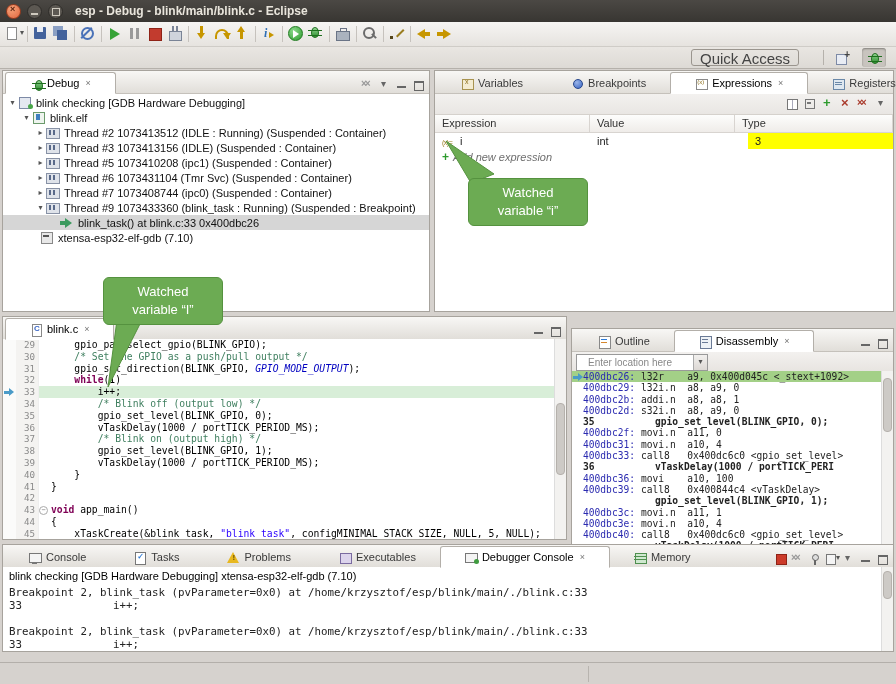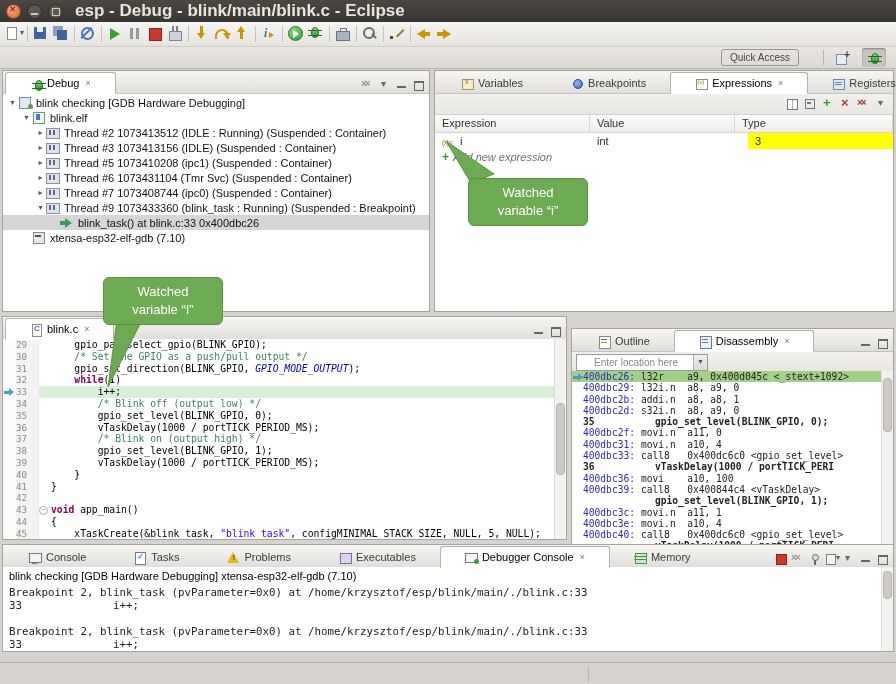--- a/index.html
+++ b/index.html
@@ -8,31 +8,31 @@
 
   
   .titlebar{position:absolute;left:0;top:0;width:896px;height:22px;
     background:linear-gradient(#4b4844,#383632);display:flex;align-items:center;}
   .wb{width:13px;height:13px;border-radius:50%;margin-left:6px;flex:none;position:relative;}
   .wb-close{background:radial-gradient(circle at 35% 30%,#f7a379,#e06740);border:1px solid #9c3c1e;}
   .wbx{position:absolute;left:3px;top:-1px;font-size:9px;color:#5c2410;font-weight:bold;}
   .wb-min,.wb-max{background:#5c5852;border:1px solid #2e2c29;}
   .wb-min::before{content:"";position:absolute;left:3px;top:8px;width:7px;height:2px;background:#cfcabf;}
   .wb-max::before{content:"";position:absolute;left:3px;top:3px;width:6px;height:6px;border:1px solid #cfcabf;}
-  .wtitle{margin-left:12px;color:#e9e5dc;font-weight:bold;font-size:17px;}
+  .wtitle{margin-left:12px;color:#e9e5dc;font-weight:bold;font-size:12px;}
 
   
   .toolbar{position:absolute;left:0;top:22px;width:896px;height:25px;
     background:linear-gradient(#f6f5f3,#e6e3df);border-bottom:1px solid #cfccc7;
     display:flex;align-items:center;padding-left:4px;box-sizing:border-box;}
   .toolbar2{position:absolute;left:0;top:47px;width:896px;height:22px;
     background:linear-gradient(#e9e6e2,#dddad5);border-bottom:1px solid #b5b1ab;box-sizing:border-box;}
   .tsep{width:1px;height:16px;background:#c6c2bd;margin:0 3px;flex:none;}
   .tbi{width:20px;height:20px;flex:none;position:relative;border-radius:3px;}
-  .qa{position:absolute;right:97px;top:2px;height:17px;padding:0 8px;font-size:10px;color:#444;
+  .qa{position:absolute;right:97px;top:2px;height:17px;padding:0 8px;font-size:15px;color:#444;
       background:transparent;border:1px solid #9a958e;border-radius:3px;font-family:inherit;}
   .persp-sep{position:absolute;right:72px;top:3px;width:1px;height:15px;background:#b5b1ab;}
   .pbtn{position:absolute;top:1px;width:24px;height:19px;border-radius:3px;display:inline-block;}
   .pbtn.active{background:#c8c4be;box-shadow:inset 0 1px 2px rgba(0,0,0,.35);}
   [data-name="open-perspective-button"]{right:42px;}
   [data-name="debug-perspective-button"]{right:10px;}
   .pbi{position:absolute;left:4px;top:2px;width:16px;height:16px;}
 
   
   [data-name="new-wizard-icon"]::before{content:"";position:absolute;left:3px;top:3px;width:8px;height:11px;background:#fff;border:1px solid #8a8a8a;}
@@ -164,35 +164,35 @@
   .xicon{width:18px;flex:none;}
   .xicon::before{content:"(x)=";font-size:7px;color:#9a7d20;letter-spacing:-0.5px;}
   .xplus{width:11px;flex:none;}
   .xplus::before{content:"+";color:#2e9b2e;font-weight:bold;font-size:12px;}
   .addtxt{font-style:italic;color:#6e6e6e;}
 
   
   .codearea{position:absolute;top:22px;left:0;right:0;bottom:0;overflow:hidden;background:#fff;}
   .cline{display:flex;height:11.8px;line-height:11.8px;font-family:"DejaVu Sans Mono",monospace;font-size:9.7px;white-space:pre;}
   .gut{width:13px;flex:none;background:#fbfbfa;position:relative;}
-  .lnum{width:22px;flex:none;text-align:left;padding-right:3px;color:#8a8a8a;background:#f4f3f1;font-size:9.2px;box-sizing:border-box;}
+  .lnum{width:22px;flex:none;text-align:right;padding-right:3px;color:#8a8a8a;background:#f4f3f1;font-size:9.2px;box-sizing:border-box;}
   .fold{width:9px;flex:none;background:#fff;border-left:1px solid #eee;position:relative;}
   .fold.on::before{content:"−";position:absolute;left:0;top:2px;width:7px;height:7px;line-height:6px;font-size:7px;text-align:center;color:#777;border:1px solid #aaa;border-radius:50%;background:#fff;}
   .ctext{flex:1;padding-left:3px;}
   .curline .ctext,.curline .fold{background:#d8eed8;}
   .ip-arrow{position:absolute;left:0;top:1px;width:13px;height:10px;}
   .ip-arrow::before{content:"";position:absolute;left:1px;top:4px;width:5px;height:3px;background:#4a9bc8;}
   .ip-arrow::after{content:"";position:absolute;left:6px;top:1px;border-left:5px solid #4a9bc8;border-top:4.5px solid transparent;border-bottom:4.5px solid transparent;}
   .tk-pl{color:#000;}.tk-kw{color:#7f0055;font-weight:bold;}.tk-cm{color:#3f7f5f;}
   .tk-mac{color:#0000c0;font-style:italic;}.tk-str{color:#2a00ff;}
 
   
   .loc-row{height:20px;background:linear-gradient(#f3f1ef,#e7e4e0);border-bottom:1px solid #d5d1cc;display:flex;align-items:center;padding-left:4px;}
   .combo{width:130px;height:15px;background:#fff;border:1px solid #999;display:flex;align-items:center;font-size:10px;}
-  .combo-text{flex:1;padding-left:17px;color:#888;white-space:nowrap;overflow:hidden;}
+  .combo-text{flex:1;padding-left:11px;color:#888;white-space:nowrap;overflow:hidden;}
   .combo-btn{width:13px;height:100%;background:linear-gradient(#f2f0ee,#dcd8d4);border-left:1px solid #aaa;font-size:8px;color:#555;text-align:center;line-height:14px;flex:none;}
   .dis-lines{position:absolute;top:42px;left:0;right:0;bottom:0;overflow:hidden;background:#fff;}
   .dline{display:flex;height:11.3px;line-height:11.3px;font-family:"DejaVu Sans Mono",monospace;font-size:9.6px;white-space:pre;}
   .dgut{width:11px;flex:none;position:relative;}
   .daddr{color:#2b2bb0;width:58px;flex:none;}
   .dnum{width:58px;flex:none;font-weight:bold;}
   .dsrc-text{font-weight:bold;padding-left:14px;}
   .dline.cur{background:#a3d087;}
 
   
@@ -328,21 +328,21 @@
         <div class="trow" data-name="debug-tree-item" style="padding-left: 32px;">
           <span class="tarrow" data-name="tree-expanded-icon">▾</span>
           <span class="nicon" data-name="thread-icon"></span>
           <span class="tlabel" data-name="debug-tree-label">Thread #9 1073433360 (blink_task : Running) (Suspended : Breakpoint)</span>
         </div>
         <div class="trow sel" data-name="debug-tree-item" style="padding-left: 46px;">
           <span class="tarrow" data-name="tree-arrow-spacer"></span>
           <span class="nicon" data-name="stack-frame-icon"></span>
           <span class="tlabel" data-name="debug-tree-label">blink_task() at blink.c:33 0x400dbc26</span>
         </div>
-        <div class="trow" data-name="debug-tree-item" style="padding-left: 18px;">
+        <div class="trow" data-name="debug-tree-item" style="padding-left: 18px; margin-left: 8px;">
           <span class="tarrow" data-name="tree-arrow-spacer"></span>
           <span class="nicon" data-name="gdb-process-icon"></span>
           <span class="tlabel" data-name="debug-tree-label">xtensa-esp32-elf-gdb (7.10)</span>
         </div>
       </div>
   </div>
 
   <div class="panel" id="expr-panel" data-name="expressions-view">
     <div class="tabbar" data-name="expressions-tabbar">
       <span id="expr-tabs" style="display:flex;align-items:flex-end;">

